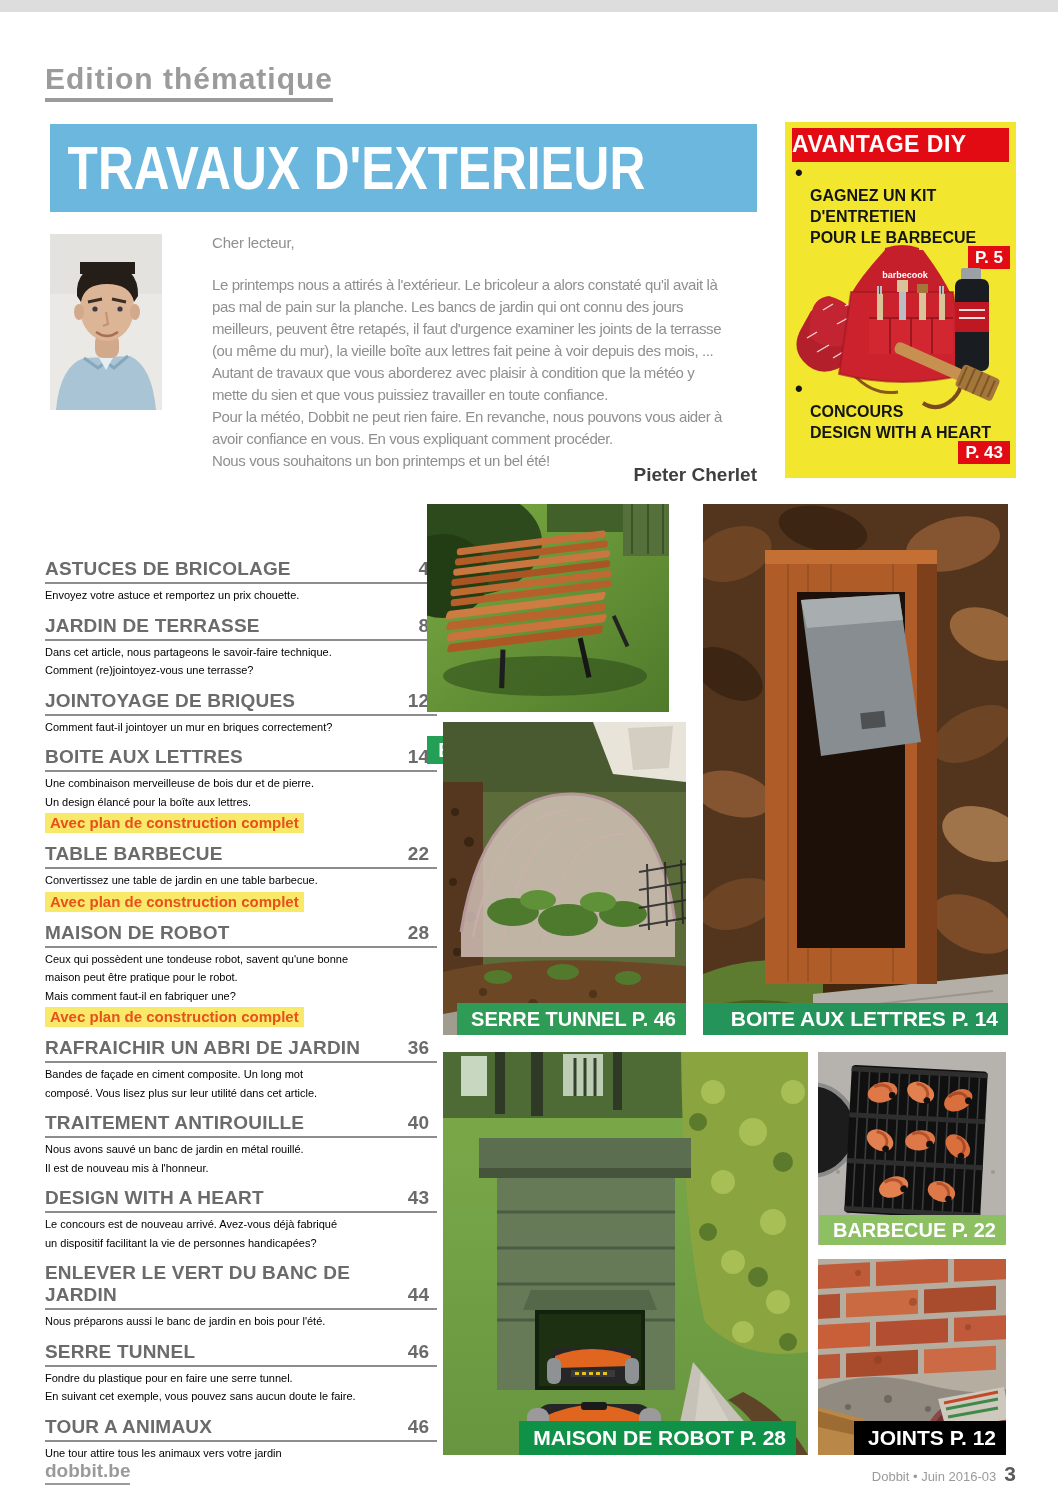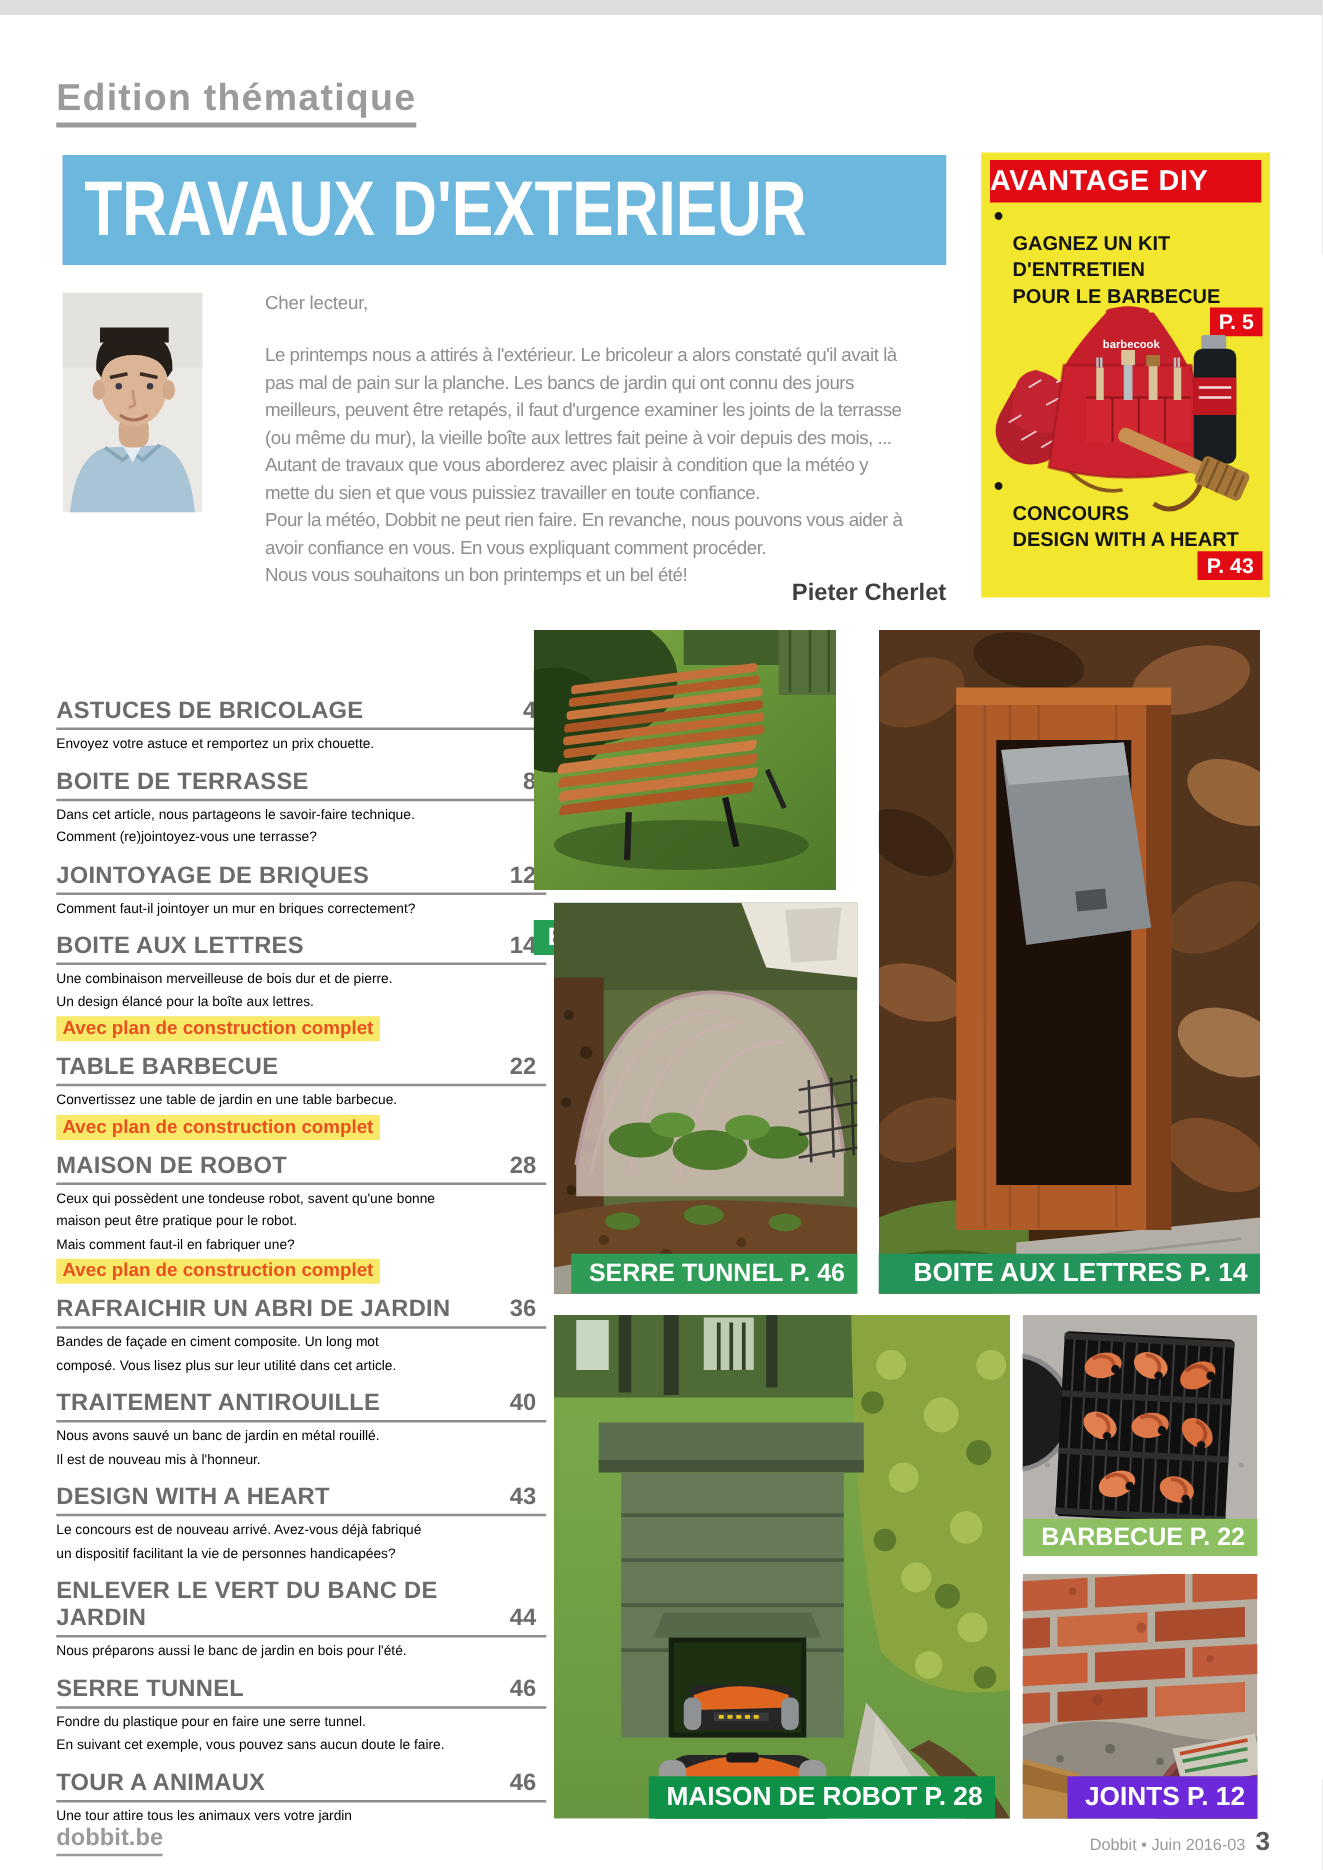--- a/index.html
+++ b/index.html
@@ -173,21 +173,21 @@
   <div class="toc">
     <div class="toc-entry">
       <div class="toc-head">
           <span class="toc-title">ASTUCES DE BRICOLAGE</span>
           <span class="toc-page">4</span>
         </div>
       <div class="toc-desc">Envoyez votre astuce et remportez un prix chouette.</div>
     </div>
     <div class="toc-entry">
       <div class="toc-head">
-          <span class="toc-title">BOITE DE TERRASSE</span>
+          <span class="toc-title">JARDIN DE TERRASSE</span>
           <span class="toc-page">8</span>
         </div>
       <div class="toc-desc">Dans cet article, nous partageons le savoir-faire technique.
 Comment (re)jointoyez-vous une terrasse?</div>
     </div>
     <div class="toc-entry">
       <div class="toc-head">
           <span class="toc-title">JOINTOYAGE DE BRIQUES</span>
           <span class="toc-page">12</span>
         </div>
@@ -620,21 +620,21 @@
         </g>
       <polygon points="0,148 46,160 40,196 0,196" fill="#b98747"></polygon>
       <polygon points="0,152 40,163 37,176 0,168" fill="#9c6c33"></polygon>
 
       <circle cx="152" cy="186" r="44" fill="#6e3434"></circle>
       <circle cx="152" cy="186" r="44" fill="none" stroke="#8a4a4a" stroke-width="5"></circle>
       <polygon points="120,140 186,128 192,160 128,170" fill="#cfc9bd"></polygon>
       <path d="M128 150 l52 -10 M130 158 l50 -9" stroke="#3f8a4a" stroke-width="3"></path>
       <path d="M126 144 l54 -11" stroke="#c04a2a" stroke-width="3"></path>
     </svg>
-    <div class="caption cap-joints" style="background:#6d28d9">JOINTS P. 12</div>
+    <div class="caption cap-joints" style="background:#000000">JOINTS P. 12</div>
   </div>
 
   <div class="footer-site">dobbit.be</div>
   <div class="footer-issue">
     <span>Dobbit • Juin 2016-03</span><span class="pageno">3</span>
   </div>
 
 </div>
 
 </body></html>

